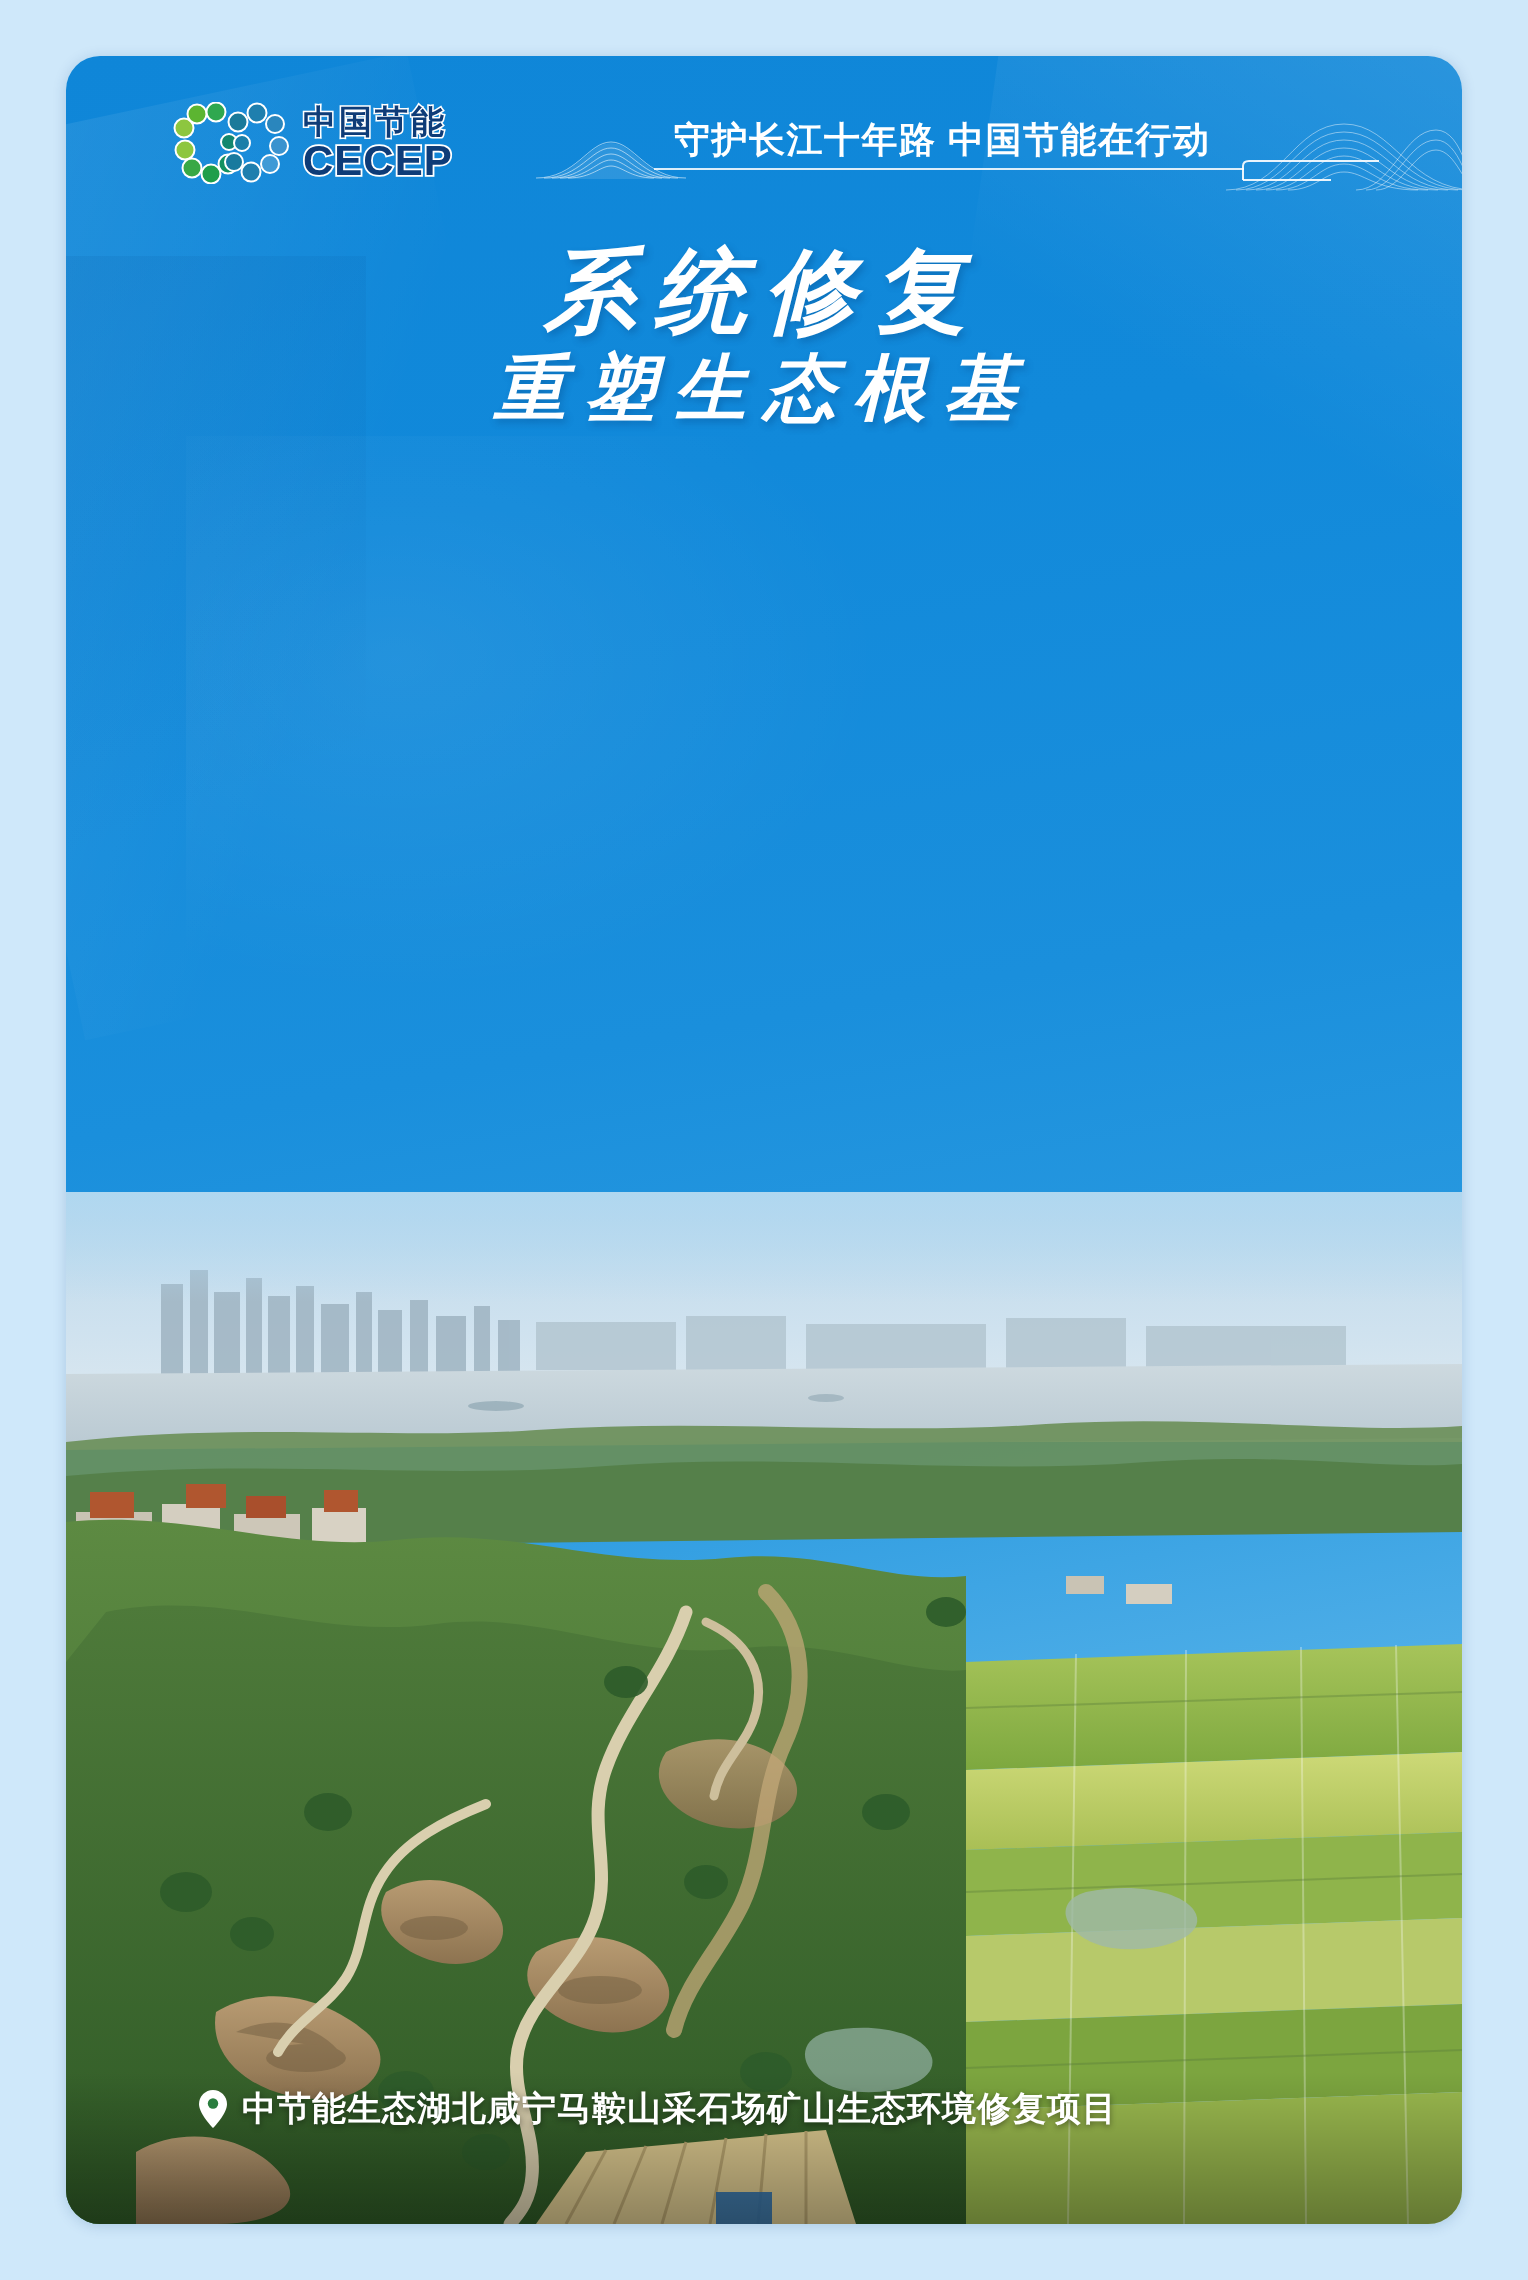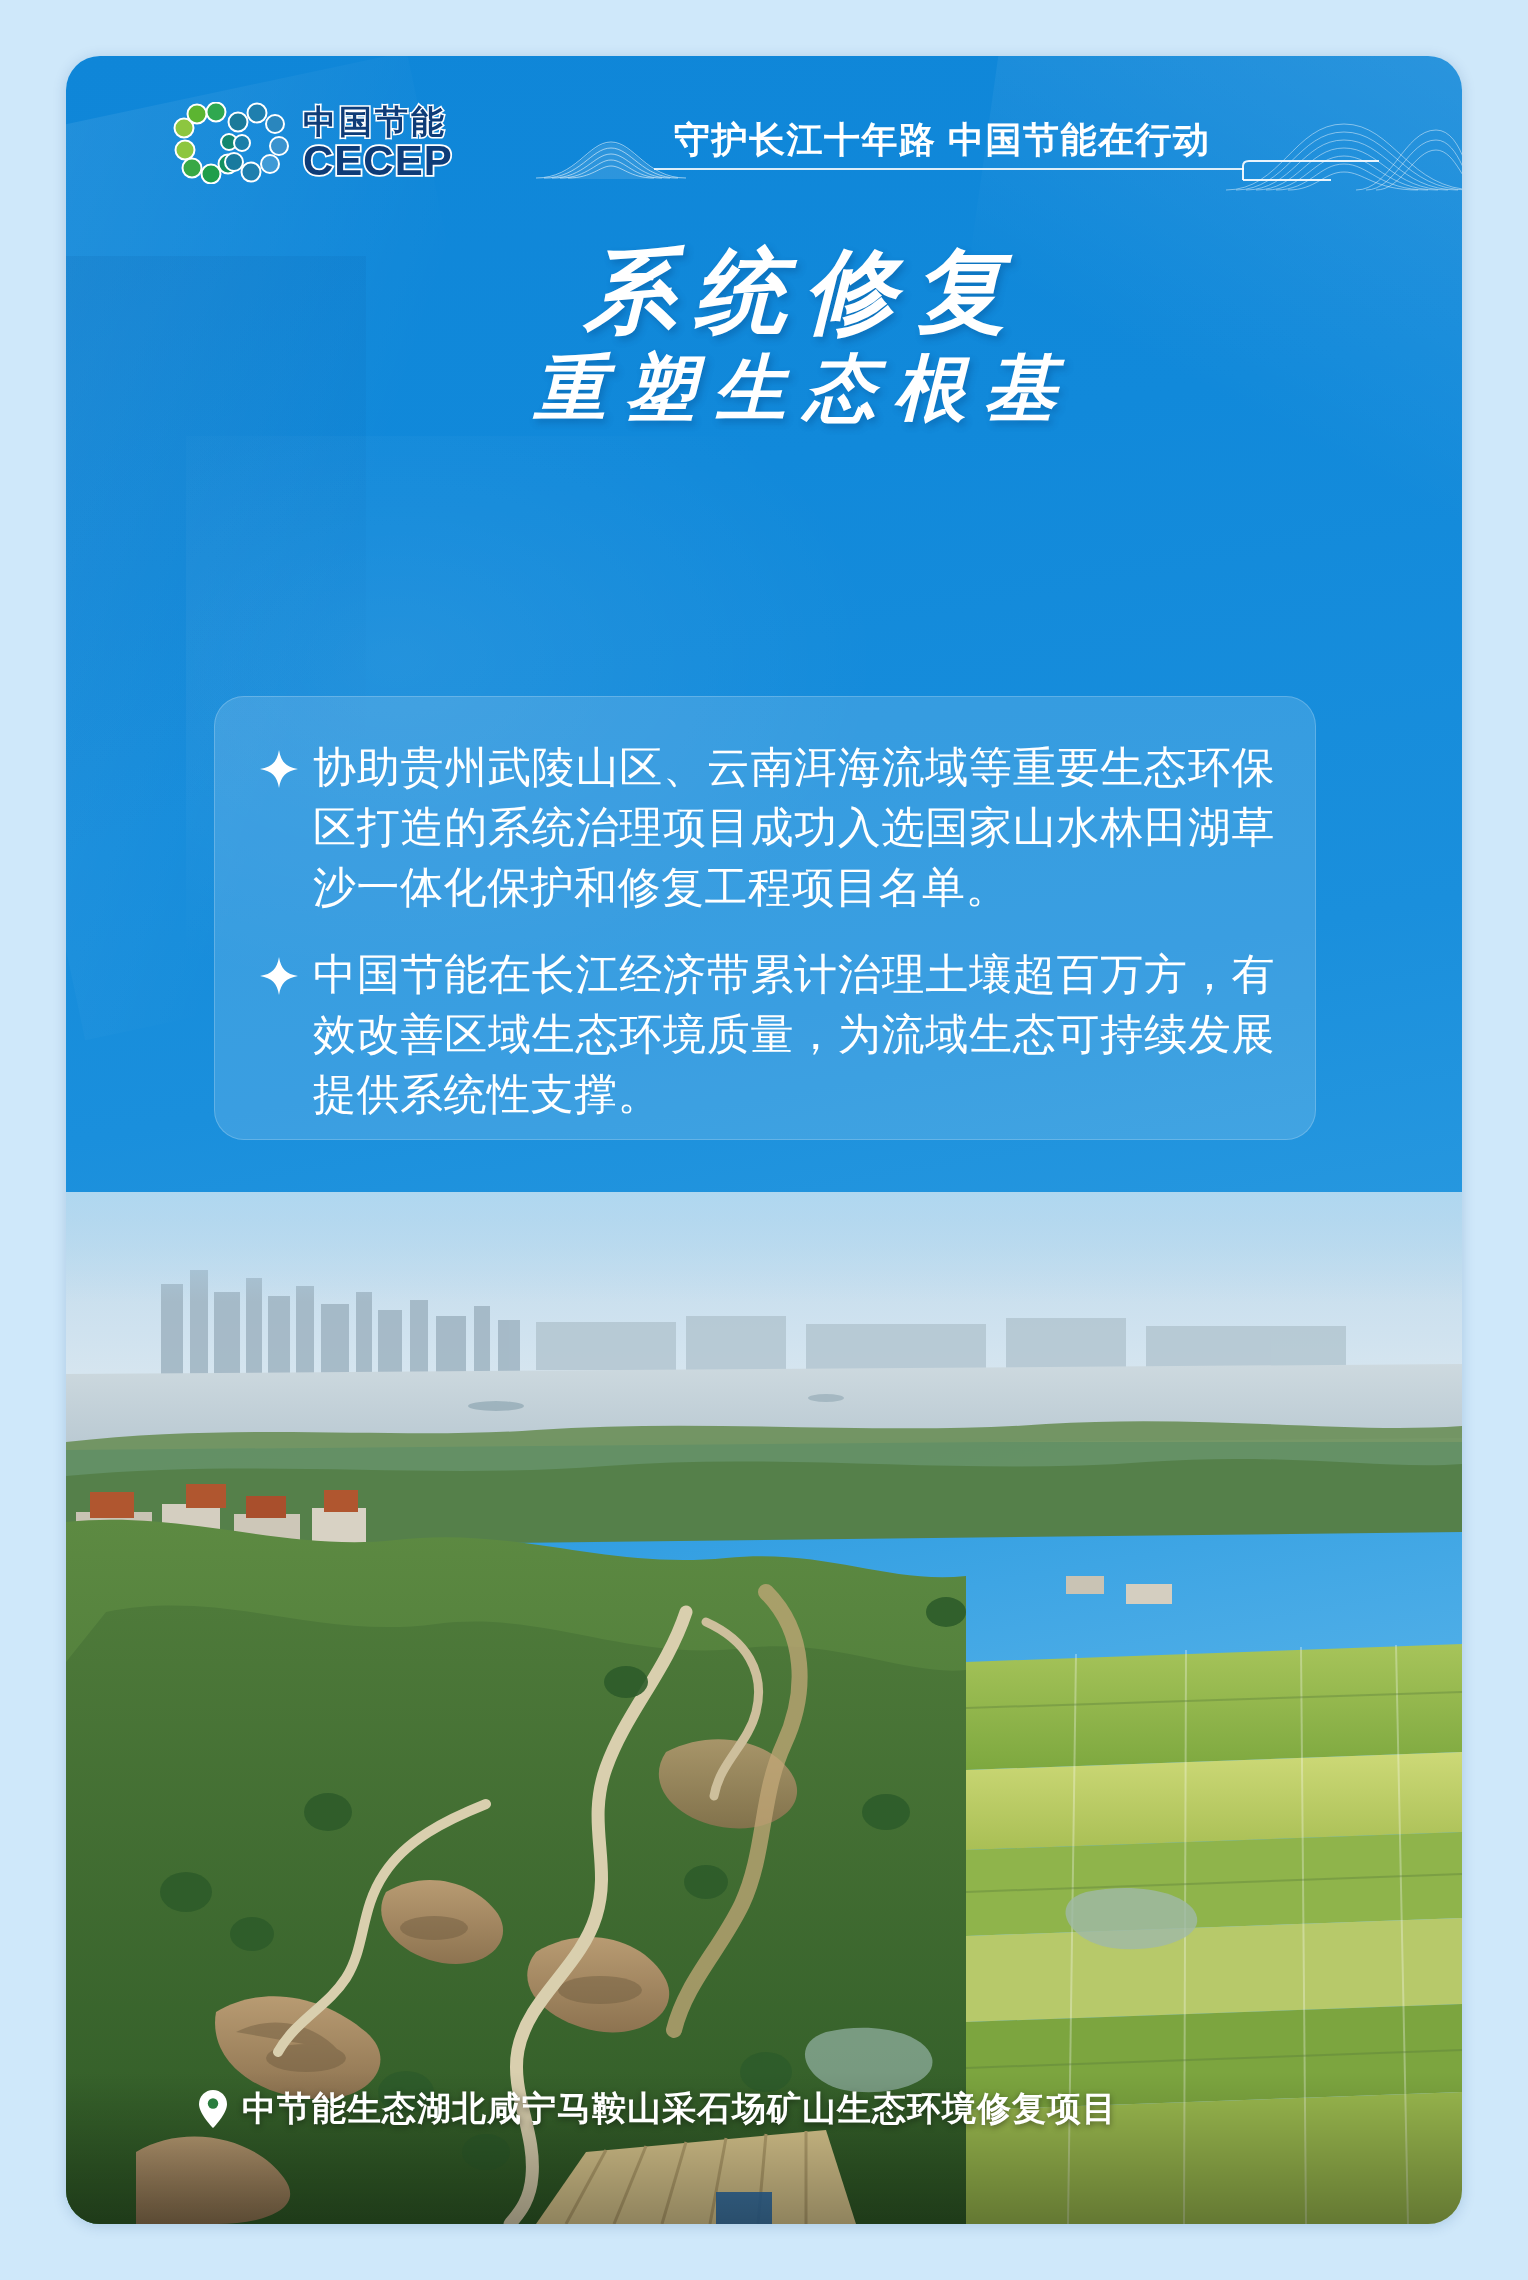--- a/index.html
+++ b/index.html
@@ -56,21 +56,20 @@
   .hdr-wave-r{position:absolute;left:1160px;top:18px;width:250px;height:72px;}
   .hdr-hook{position:absolute;left:1175px;top:56px;width:140px;height:26px;}
 
   
   .title{
     position:absolute;left:0;top:182px;width:100%;
     text-align:center;color:#ffffff;
     font-family:"Liberation Serif","DejaVu Serif",serif;
     font-weight:bold;font-style:italic;
     text-shadow:3px 4px 7px rgba(0,60,120,.30);
-    padding-left:40px;
   }
   .title .l1{font-size:92px;letter-spacing:18px;line-height:1.18;}
   .title .l2{font-size:72px;letter-spacing:18px;line-height:1.18;}
 
   
   .card{
     position:absolute;left:148px;top:640px;
     width:1100px;height:442px;
     border-radius:30px;
     background:rgba(255,255,255,.14);
@@ -186,39 +185,20 @@
         <path d="M150 70 C176 70 188 30 210 30 C230 30 240 70 250 70"></path>
       </g>
     </svg>
   </div>
 
   <div class="title">
     <div class="l1">系统修复</div>
     <div class="l2">重塑生态根基</div>
   </div>
 
-  <div class="card">
-    <div class="bullets">
-
-      <div class="bullet">
-        <svg class="star" viewBox="0 0 40 40">
-          <path d="M20 1 C22 13 27 18 39 20 C27 22 22 27 20 39 C18 27 13 22 1 20 C13 18 18 13 20 1 Z" fill="#ffffff"></path>
-        </svg>
-        <div class="btext">协助贵州武陵山区、云南洱海流域等重要生态环保区打造的系统治理项目成功入选国家山水林田湖草沙一体化保护和修复工程项目名单。</div>
-      </div>
-
-      <div class="bullet">
-        <svg class="star" viewBox="0 0 40 40">
-          <path d="M20 1 C22 13 27 18 39 20 C27 22 22 27 20 39 C18 27 13 22 1 20 C13 18 18 13 20 1 Z" fill="#ffffff"></path>
-        </svg>
-        <div class="btext">中国节能在长江经济带累计治理土壤超百万方，有效改善区域生态环境质量，为流域生态可持续发展提供系统性支撑。</div>
-      </div>
-
-    </div>
-  </div>
 
   <div class="photo">
     <svg viewBox="0 0 1396 1032" preserveAspectRatio="none">
       <defs>
         <linearGradient id="sky" x1="0" y1="0" x2="0" y2="1">
           <stop offset="0" stop-color="#bcd9ec"></stop>
           <stop offset="55%" stop-color="#cfe2ef"></stop>
           <stop offset="100%" stop-color="#dfeaf0"></stop>
         </linearGradient>
         <linearGradient id="water" x1="0" y1="0" x2="0" y2="1">

